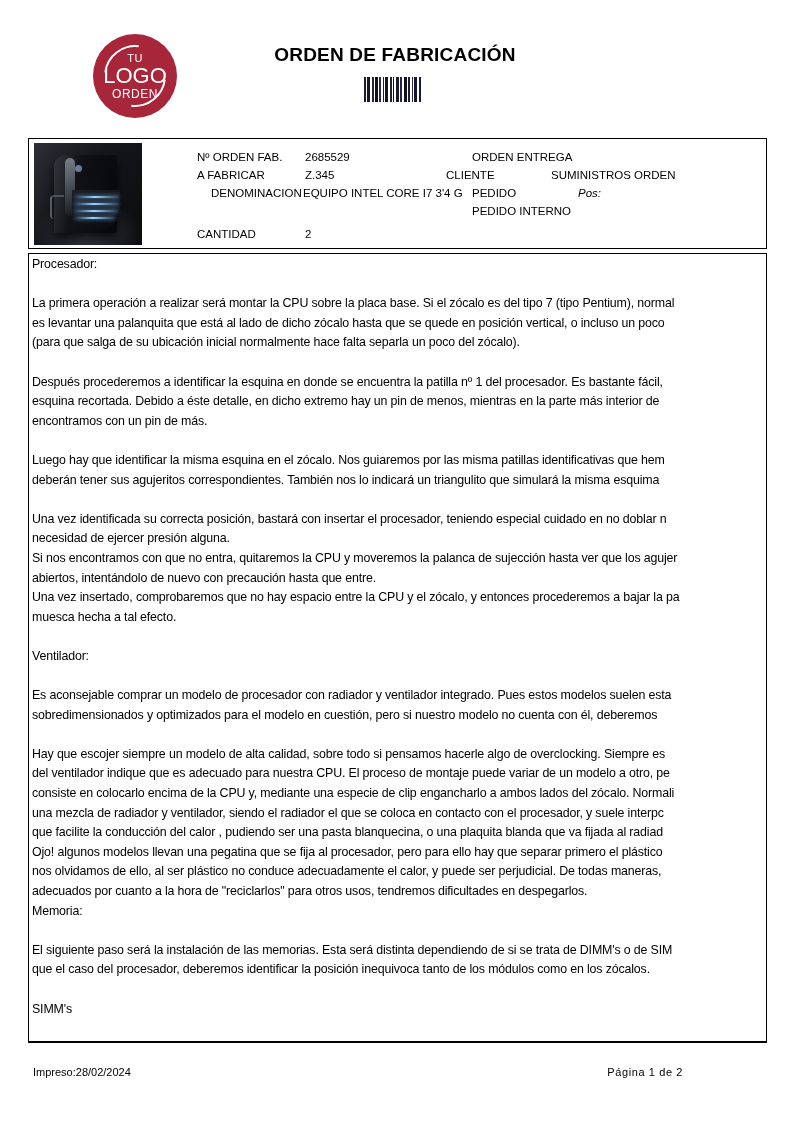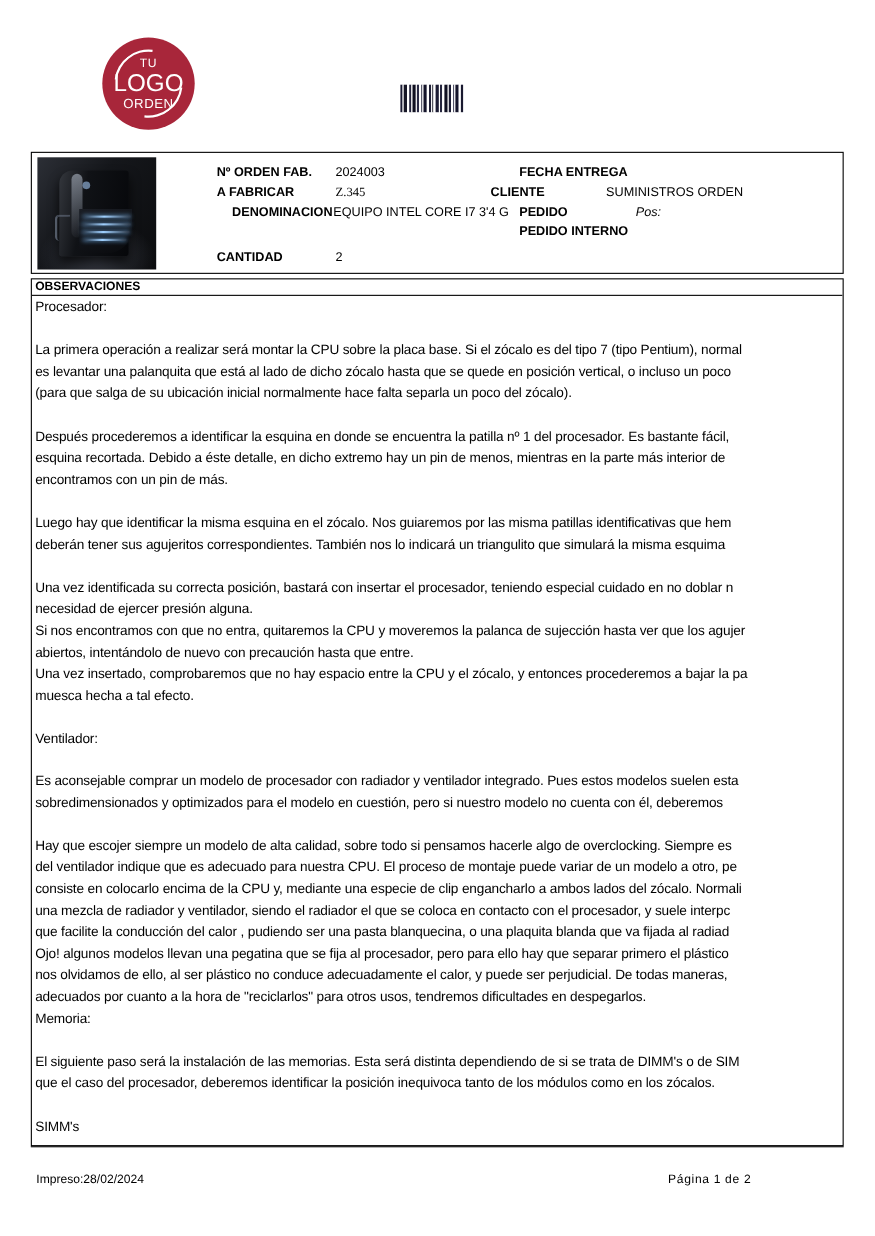--- a/index.html
+++ b/index.html
@@ -206,28 +206,28 @@
     top: 0;
     width: 739px;
     height: 109px;
   }
   .fld {
     position: absolute;
     font-size: 11.5px;
     line-height: 14px;
     white-space: nowrap;
   }
-  .fld.lbl { font-weight: bold; }
+  .fld.lbl { font-weight: normal; }
   .fld.val { font-weight: normal; }
 
   
   .p-lbl-orden   { left: 168px; top: 11px; }
   .p-val-orden   { left: 276px; top: 11px; }
   .p-lbl-fab     { left: 168px; top: 29px; }
-  .p-val-fab     { left: 276px; top: 29px; font-family: Liberation Serif, serif; }
+  .p-val-fab     { left: 276px; top: 29px; }
   .p-lbl-denom   { left: 158px; top: 47px; margin-left: 24px; }
   .p-val-denom   { left: 274px; top: 47px; }
   .p-lbl-cant    { left: 168px; top: 88px; }
   .p-val-cant    { left: 276px; top: 88px; }
 
   
   .p-lbl-fecha   { left: 443px; top: 11px; }
   .p-val-fecha   { left: 550px; top: 11px; }
   .p-lbl-cliente { left: 417px; top: 29px; }
   .p-val-cliente { left: 522px; top: 29px; }
@@ -310,20 +310,21 @@
       <div class="logo-circle"></div>
       <div class="logo-arc-top"></div>
       <div class="logo-arc-bottom"></div>
       <div class="logo-text">
         <div class="logo-tu">TU</div>
         <div class="logo-main">LOGO</div>
         <div class="logo-aqui">ORDEN</div>
       </div>
     </div>
 
+    <div class="doc-title">ORDEN DE FABRICACIÓN</div>
 
     <div class="barcode">
         <span style="width: 2px; background: rgb(27, 27, 51);"></span>
         <span style="width: 1px; background: rgb(255, 255, 255);"></span>
         <span style="width: 3px; background: rgb(23, 23, 38);"></span>
         <span style="width: 2px; background: rgb(255, 255, 255);"></span>
         <span style="width: 2px; background: rgb(36, 36, 60);"></span>
         <span style="width: 1px; background: rgb(255, 255, 255);"></span>
         <span style="width: 3px; background: rgb(16, 16, 32);"></span>
         <span style="width: 1px; background: rgb(255, 255, 255);"></span>
@@ -362,47 +363,46 @@
       <div class="badge"></div>
       <div class="handle"></div>
       <div class="led led1"></div>
       <div class="led led2"></div>
       <div class="led led3"></div>
       <div class="led led4"></div>
     </div>
 
     <div class="fields">
       <div class="fld lbl p-lbl-orden">Nº ORDEN FAB.</div>
-      <div class="fld val p-val-orden">2024003</div>
+      <div class="fld val p-val-orden">2685529</div>
 
       <div class="fld lbl p-lbl-fab">A FABRICAR</div>
       <div class="fld val p-val-fab">Z.345</div>
 
       <div class="fld lbl p-lbl-denom">DENOMINACION</div>
       <div class="fld val p-val-denom">EQUIPO INTEL CORE I7 3'4 G</div>
 
       <div class="fld lbl p-lbl-cant">CANTIDAD</div>
       <div class="fld val p-val-cant">2</div>
 
-      <div class="fld lbl p-lbl-fecha">FECHA ENTREGA</div>
+      <div class="fld lbl p-lbl-fecha">ORDEN ENTREGA</div>
       <div class="fld val p-val-fecha"></div>
 
       <div class="fld lbl p-lbl-cliente">CLIENTE</div>
       <div class="fld val p-val-cliente">SUMINISTROS ORDEN</div>
 
       <div class="fld lbl p-lbl-pedido">PEDIDO</div>
       <div class="fld val p-val-pedido">Pos:</div>
 
       <div class="fld lbl p-lbl-pedint">PEDIDO INTERNO</div>
       <div class="fld val p-val-pedint"></div>
     </div>
   </div>
 
   <div class="obs-box">
-    <div class="obs-header">OBSERVACIONES</div>
     <div class="obs-body"><div class="ln">Procesador:</div><div class="ln blank">&nbsp;</div><div class="ln">La primera operación a realizar será montar la CPU sobre la placa base. Si el zócalo es del tipo 7 (tipo Pentium), normal</div><div class="ln">es levantar una palanquita que está al lado de dicho zócalo hasta que se quede en posición vertical, o incluso un poco</div><div class="ln">(para que salga de su ubicación inicial normalmente hace falta separla un poco del zócalo).</div><div class="ln blank">&nbsp;</div><div class="ln">Después procederemos a identificar la esquina en donde se encuentra la patilla nº 1 del procesador. Es bastante fácil,</div><div class="ln">esquina recortada. Debido a éste detalle, en dicho extremo hay un pin de menos, mientras en la parte más interior de</div><div class="ln">encontramos con un pin de más.</div><div class="ln blank">&nbsp;</div><div class="ln">Luego hay que identificar la misma esquina en el zócalo. Nos guiaremos por las misma patillas identificativas que hem</div><div class="ln">deberán tener sus agujeritos correspondientes. También nos lo indicará un triangulito que simulará la misma esquima</div><div class="ln blank">&nbsp;</div><div class="ln">Una vez identificada su correcta posición, bastará con insertar el procesador, teniendo especial cuidado en no doblar n</div><div class="ln">necesidad de ejercer presión alguna.</div><div class="ln">Si nos encontramos con que no entra, quitaremos la CPU y moveremos la palanca de sujección hasta ver que los agujer</div><div class="ln">abiertos, intentándolo de nuevo con precaución hasta que entre.</div><div class="ln">Una vez insertado, comprobaremos que no hay espacio entre la CPU y el zócalo, y entonces procederemos a bajar la pa</div><div class="ln">muesca hecha a tal efecto.</div><div class="ln blank">&nbsp;</div><div class="ln">Ventilador:</div><div class="ln blank">&nbsp;</div><div class="ln">Es aconsejable comprar un modelo de procesador con radiador y ventilador integrado. Pues estos modelos suelen esta</div><div class="ln">sobredimensionados y optimizados para el modelo en cuestión, pero si nuestro modelo no cuenta con él, deberemos</div><div class="ln blank">&nbsp;</div><div class="ln">Hay que escojer siempre un modelo de alta calidad, sobre todo si pensamos hacerle algo de overclocking. Siempre es</div><div class="ln">del ventilador indique que es adecuado para nuestra CPU. El proceso de montaje puede variar de un modelo a otro, pe</div><div class="ln">consiste en colocarlo encima de la CPU y, mediante una especie de clip engancharlo a ambos lados del zócalo. Normali</div><div class="ln">una mezcla de radiador y ventilador, siendo el radiador el que se coloca en contacto con el procesador, y suele interpc</div><div class="ln">que facilite la conducción del calor , pudiendo ser una pasta blanquecina, o una plaquita blanda que va fijada al radiad</div><div class="ln">Ojo! algunos modelos llevan una pegatina que se fija al procesador, pero para ello hay que separar primero el plástico</div><div class="ln">nos olvidamos de ello, al ser plástico no conduce adecuadamente el calor, y puede ser perjudicial. De todas maneras,</div><div class="ln">adecuados por cuanto a la hora de "reciclarlos" para otros usos, tendremos dificultades en despegarlos.</div><div class="ln">Memoria:</div><div class="ln blank">&nbsp;</div><div class="ln">El siguiente paso será la instalación de las memorias. Esta será distinta dependiendo de si se trata de DIMM's o de SIM</div><div class="ln">que el caso del procesador, deberemos identificar la posición inequivoca tanto de los módulos como en los zócalos.</div><div class="ln blank">&nbsp;</div><div class="ln">SIMM's</div><div class="ln blank">&nbsp;</div></div>
   </div>
 
   <div class="footer-rule"></div>
   <div class="footer-left">Impreso:28/02/2024</div>
   <div class="footer-right">Página 1 de 2</div>
 
 </div>
 
 </body></html>

